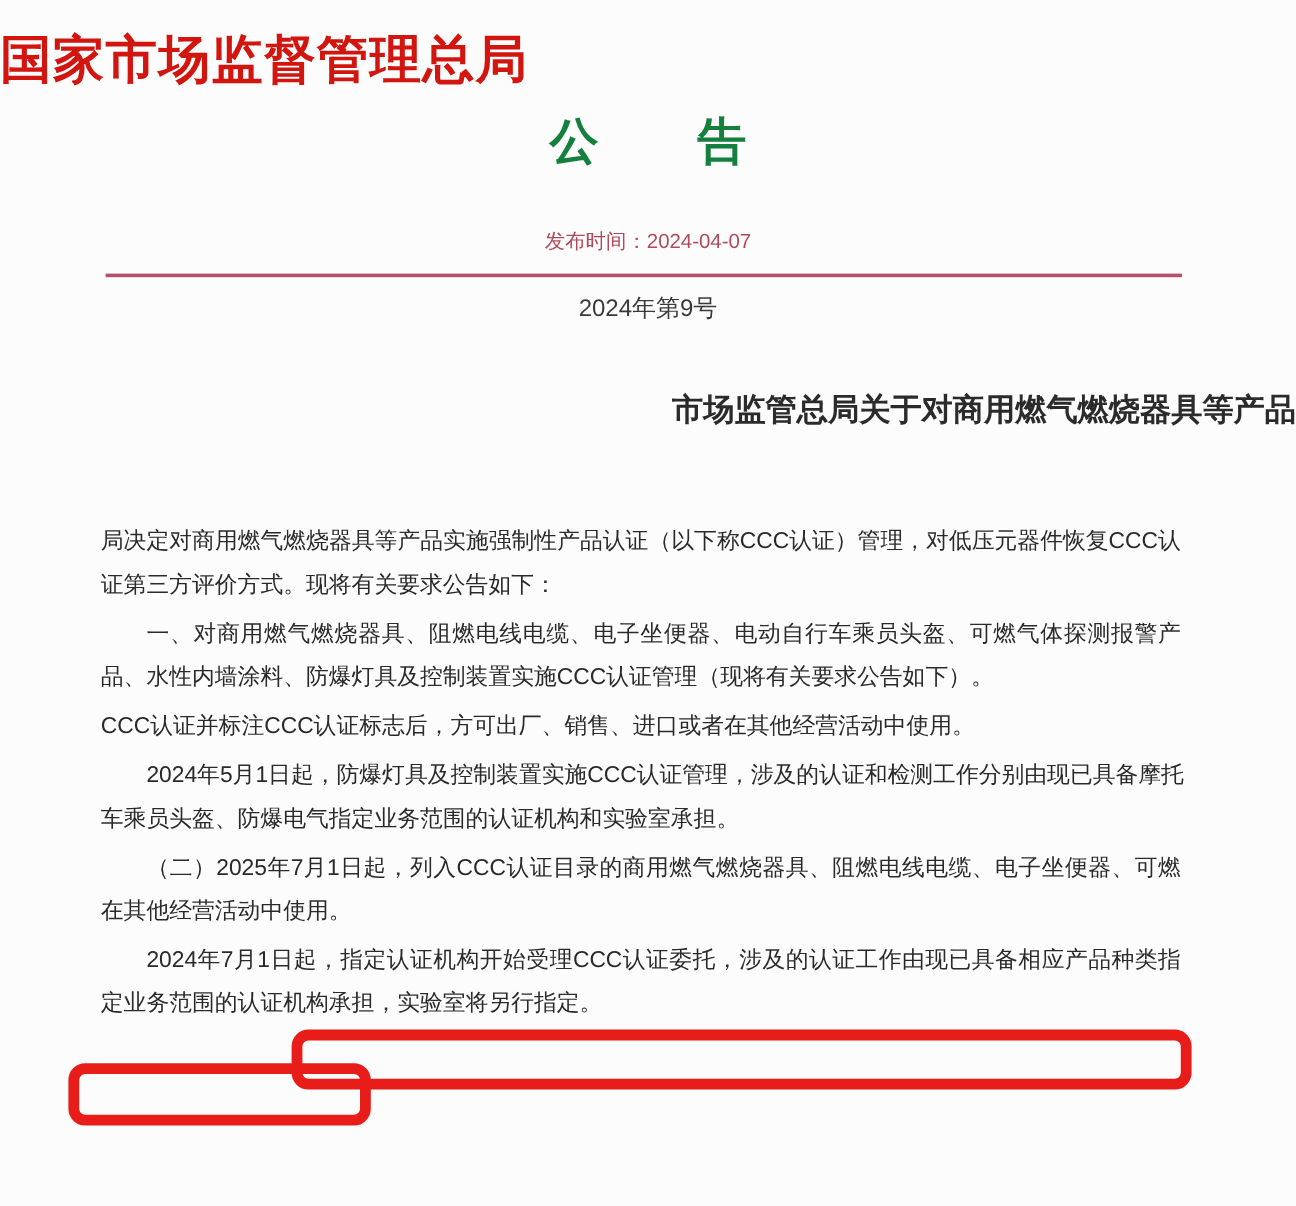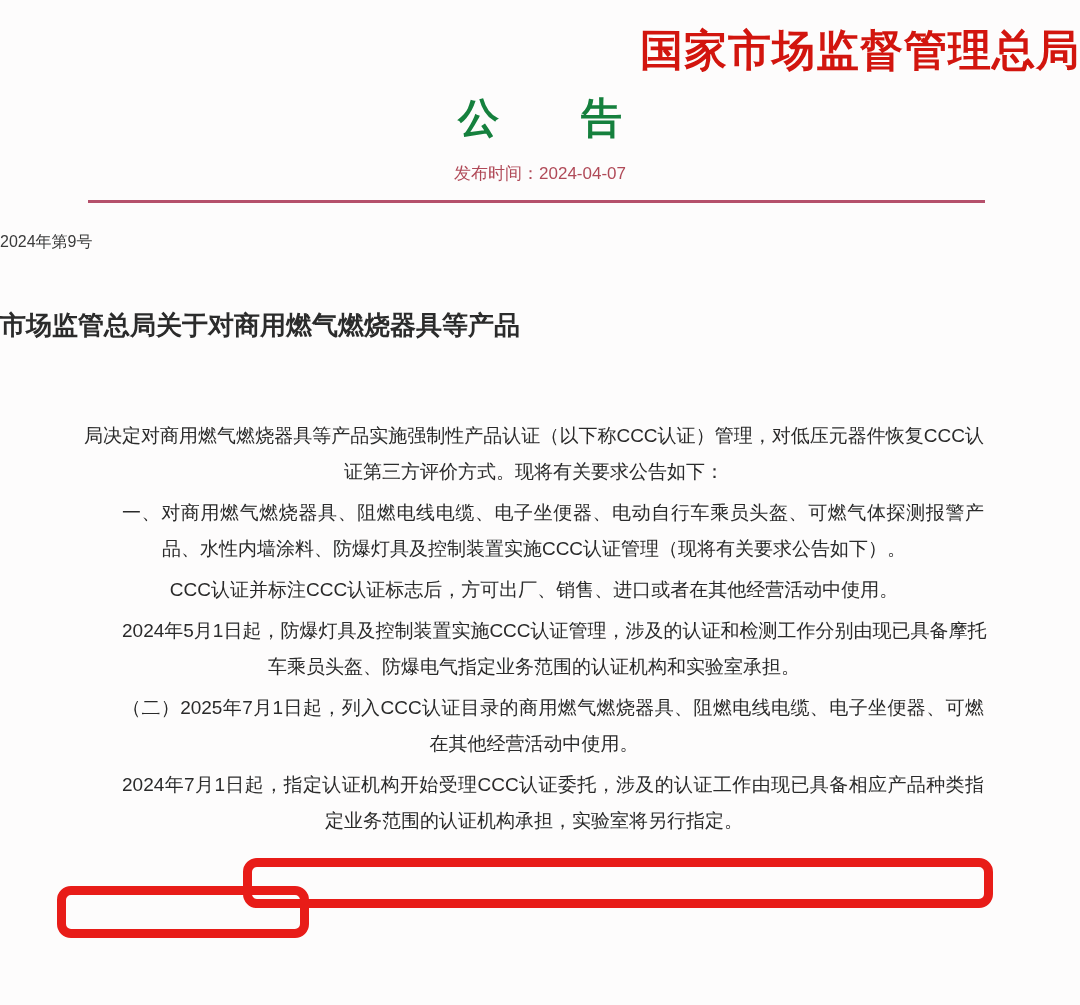--- a/index.html
+++ b/index.html
@@ -10,80 +10,80 @@
   .page{
     position:relative;
     width:1080px;
     height:1005px;
     margin:0 auto;
     background:#fdfcfc;
     overflow:hidden;
   }
   .agency-title{
     margin:28px 0 0 0;
-    text-align:right;
+    text-align:left;
     font-size:43px;
     line-height:44px;
     font-weight:700;
     letter-spacing:1px;
     color:#d2150e;
     white-space:nowrap;
   }
   .announce-title{
     margin:25px 0 0 0;
     text-align:center;
     font-size:41px;
     line-height:42px;
     font-weight:700;
     color:#15803d;
     white-space:nowrap;
   }
   .publish-date{
-    margin:26px 0 0 0;
+    margin:54px 0 0 0;
     text-align:center;
     font-size:17px;
     line-height:18px;
     font-weight:400;
     color:#b04a58;
   }
   .divider{
     margin:17px 0 0 88px;
     width:897px;
     height:0;
     border:none;
     border-top:3px solid #b5506b;
   }
   .doc-number{
-    margin:28px 0 0 0;
-    text-align:left;
-    font-size:16px;
+    margin:16px 0 0 0;
+    text-align:center;
+    font-size:20px;
     line-height:21px;
     color:#3a3a3a;
   }
   .doc-title{
     margin:52px 0 0 0;
-    text-align:left;
+    text-align:right;
     font-size:26px;
     line-height:42px;
     font-weight:700;
     color:#2b2b2b;
   }
   .doc-body{
     margin:72px 0 0 84px;
     width:900px;
     color:#2a2a2a;
     font-size:19px;
   }
   .paragraph{
     margin:0 0 5px 0;
   }
   .bline{
     line-height:36px;
     white-space:nowrap;
-    text-align:center;
+    text-align:left;
   }
   .bline.fill{
     text-align:justify;
     text-align-last:justify;
   }
   .bline.indent{
     padding-left:38px;
   }
   .highlight-box{
     position:absolute;

